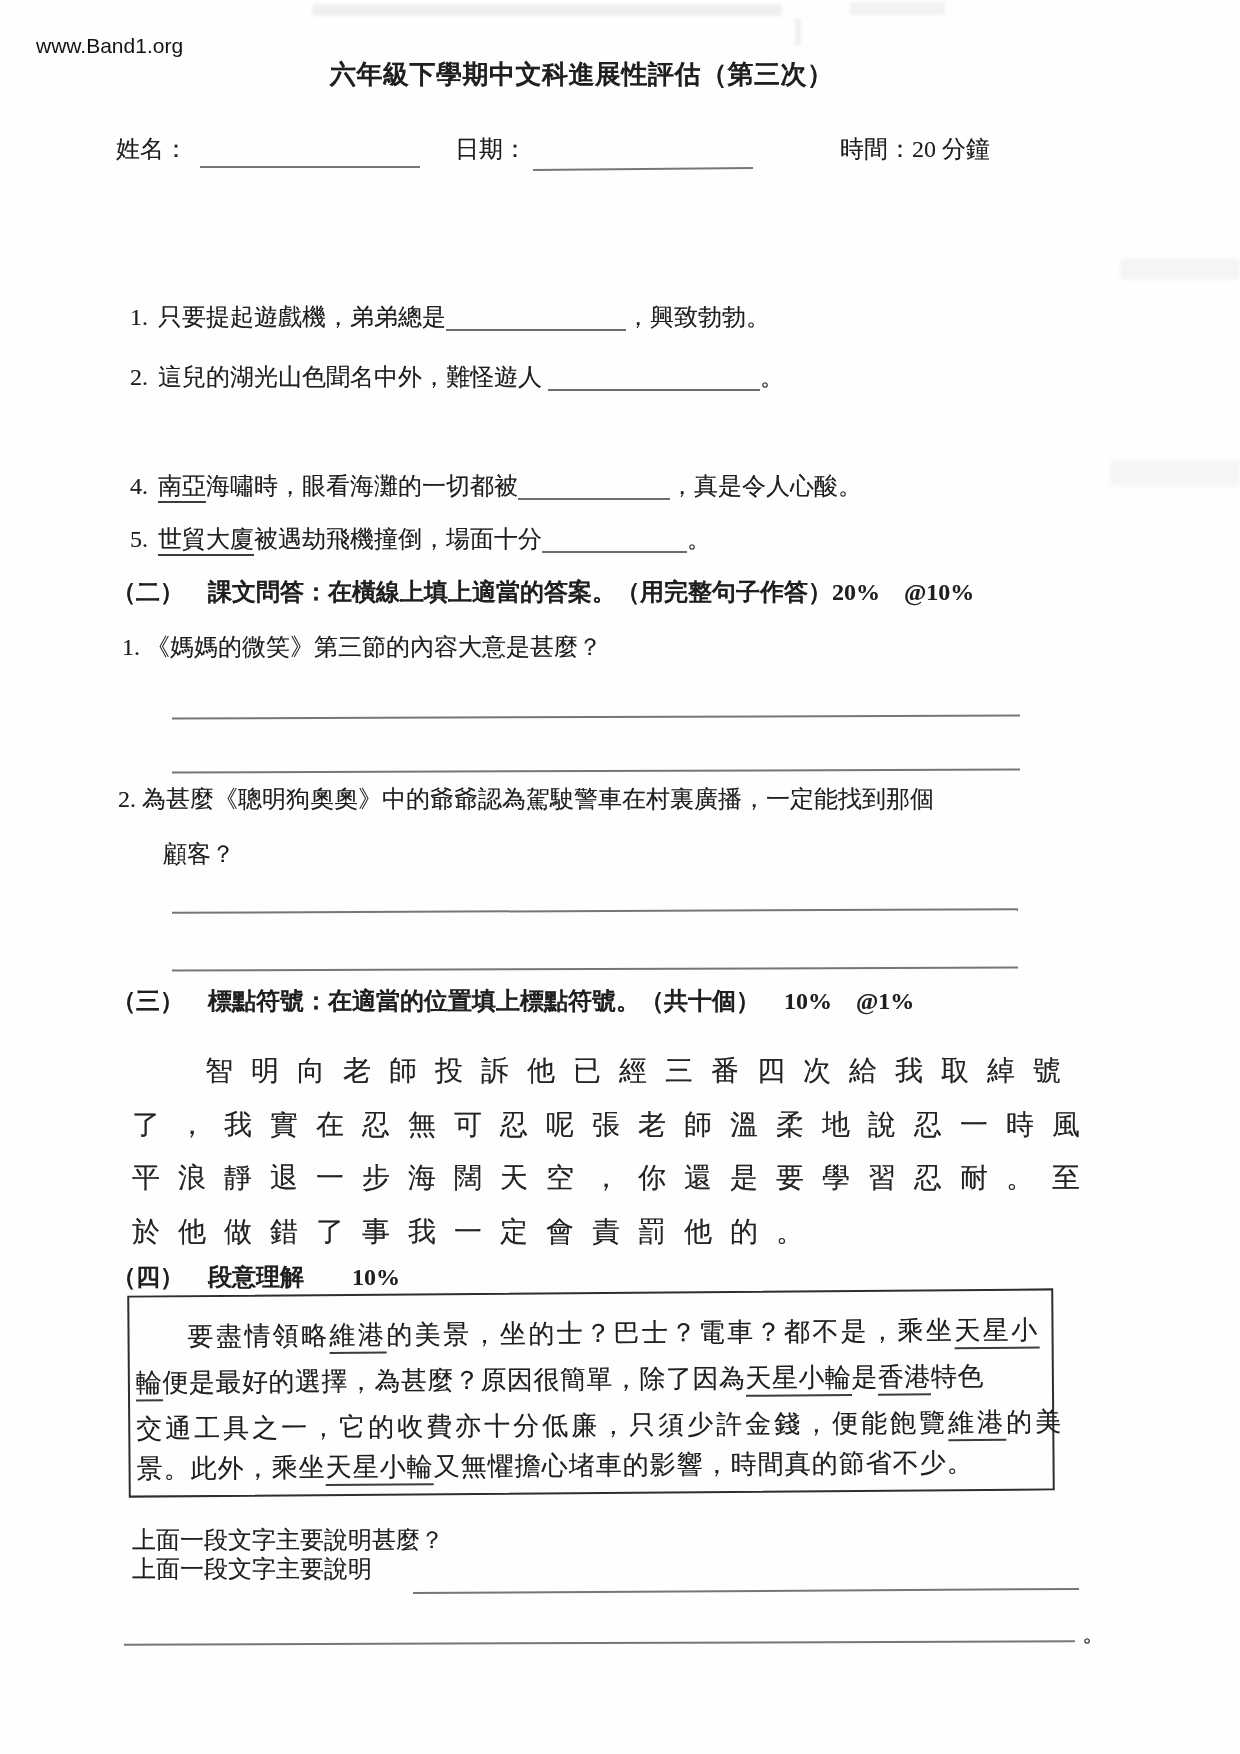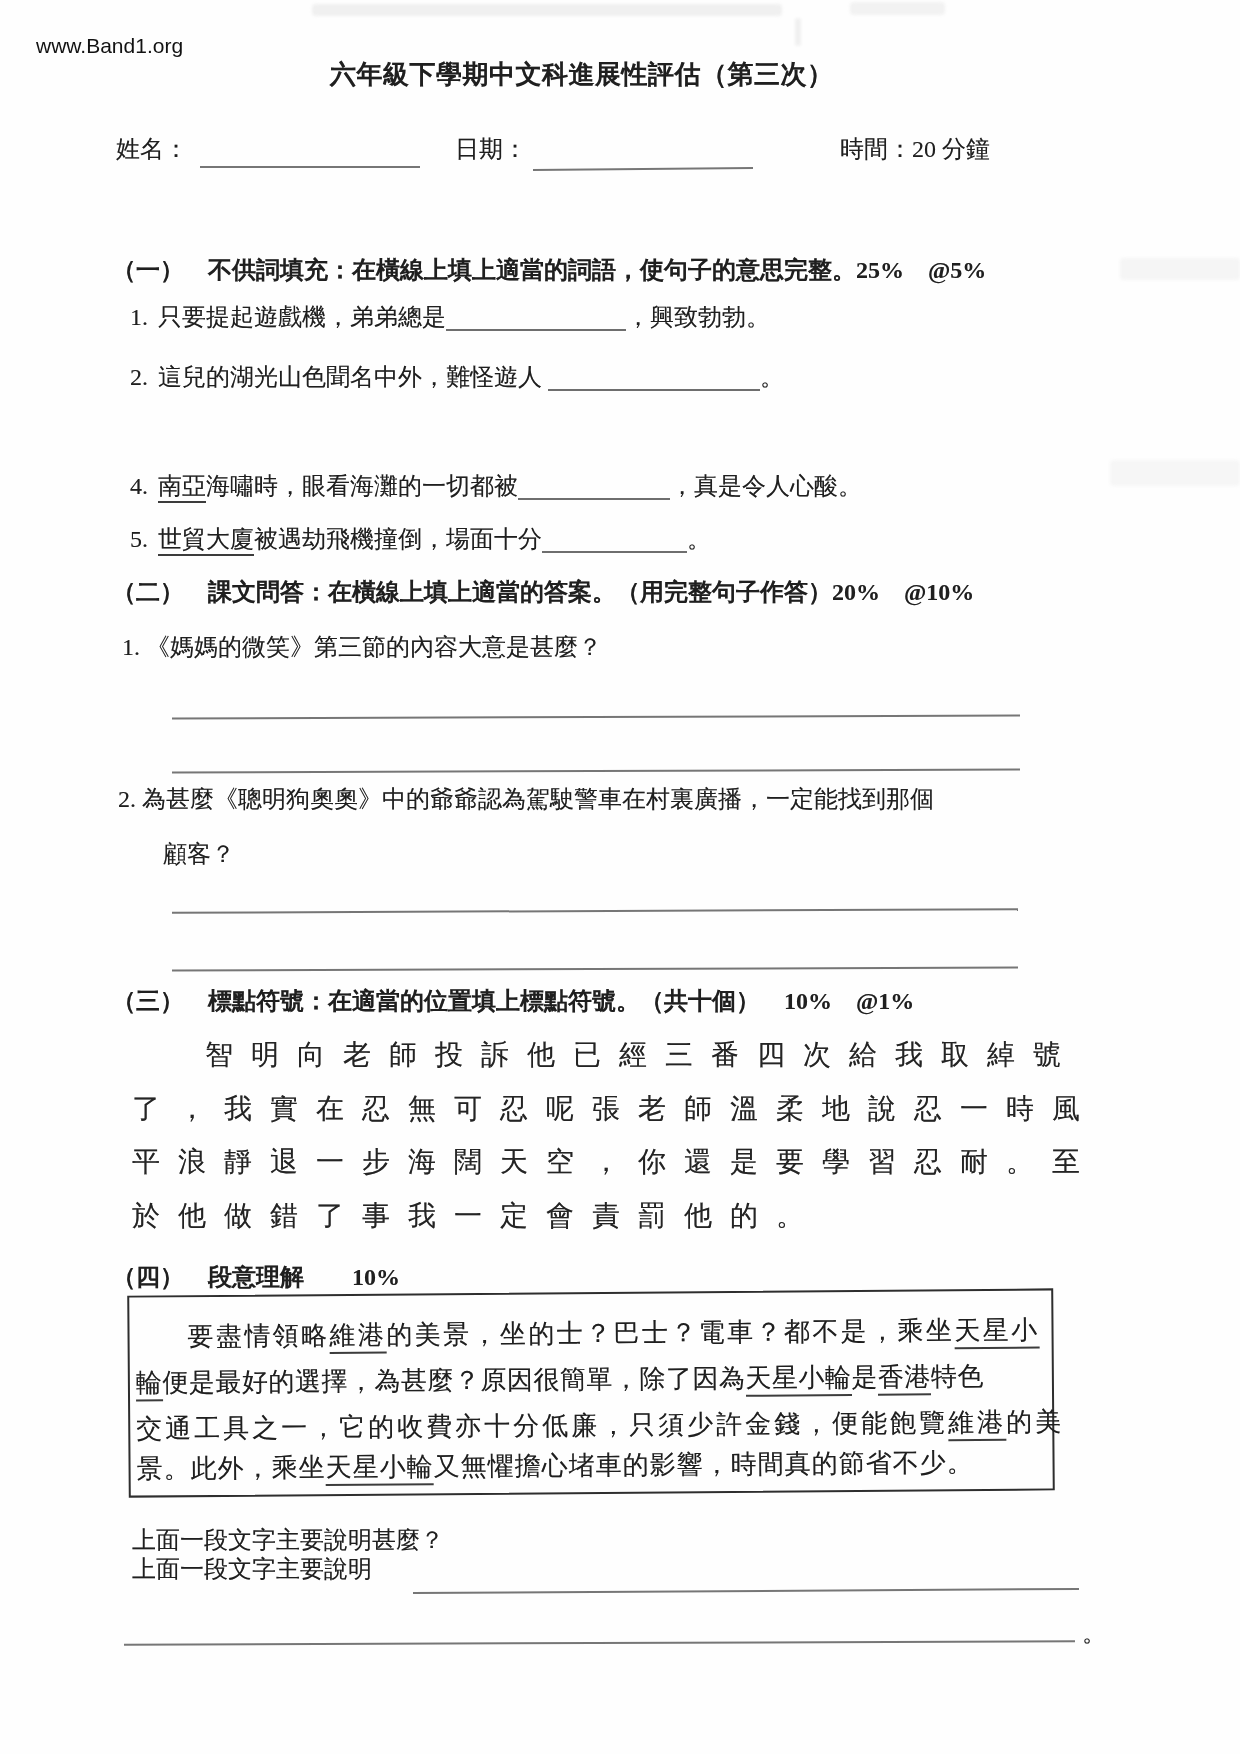--- a/index.html
+++ b/index.html
@@ -7,21 +7,21 @@
         font-family:"Liberation Serif", serif;color:#1f1f1f;}
   .t{position:absolute;white-space:nowrap;color:#1f1f1f;line-height:1.3;
      font-family:"Liberation Serif", serif;text-shadow:0 0 0.5px rgba(20,20,20,0.4);}
   .b{font-weight:bold;}
   .sans{font-family:"Liberation Sans", sans-serif;text-shadow:none;}
   .ln{position:absolute;border-top:2px solid #767676;height:0;}
   .blank{display:inline-block;height:8px;border-bottom:2px solid #6e6e6e;vertical-align:-6px;}
   .u{border-bottom:2px solid #3c3c3c;padding-bottom:2px;}
   .item{font-size:24px;}
   .head{font-size:24px;font-weight:bold;}
-  .pun{font-size:28px;letter-spacing:18px;color:#242424;}
+  .pun{font-size:28px;letter-spacing:18px;color:#242424;margin-top:16px;}
   .pbox{position:absolute;left:128px;top:1292px;width:922px;height:198px;
         border:2px solid #2e2e2e;background:#fefefe;transform:rotate(-0.45deg);}
   .bxline{position:absolute;left:6px;white-space:nowrap;font-size:26px;line-height:32px;
           text-shadow:0 0 0.5px rgba(20,20,20,0.4);}
   .bx1{letter-spacing:2.4px;padding-left:52px;}
   .bx2{letter-spacing:0.5px;}
   .bx3{letter-spacing:3px;}
   .bx4{letter-spacing:1px;}
   .smudge{position:absolute;border-radius:4px;filter:blur(1.5px);}
 </style>
@@ -39,21 +39,20 @@
   <div class="t sans" style="left:36px;top:32px;font-size:21px;color:#121212;">www.Band1.org</div>
 
   <div class="t b" style="left:330px;top:58px;font-size:26px;letter-spacing:0.5px;">六年級下學期中文科進展性評估（第三次）</div>
 
   <div class="t" style="left:116px;top:134px;font-size:24px;">姓名：</div>
   <div class="ln" style="left:200px;top:166px;width:220px;"></div>
   <div class="t" style="left:455px;top:134px;font-size:24px;">日期：</div>
   <div class="ln" style="left:533px;top:168px;width:220px;transform:rotate(-0.5deg);"></div>
   <div class="t" style="left:840px;top:134px;font-size:24px;">時間：20 分鐘</div>
 
-  <div class="t head" style="left:112px;top:255px;">（一）　不供詞填充：在橫線上填上適當的詞語，使句子的意思完整。25%　@5%</div>
 
   <div class="t item" style="left:130px;top:302px;">
     <span style="margin-right:10px;">1.</span><span>只要提起遊戲機，弟弟總是</span><span class="blank" style="width:180px;"></span><span>，興致勃勃。</span>
   </div>
 
   <div class="t item" style="left:130px;top:362px;">
     <span style="margin-right:10px;">2.</span><span>這兒的湖光山色聞名中外，難怪遊人 </span><span class="blank" style="width:212px;"></span><span>。</span>
   </div>
 
 

